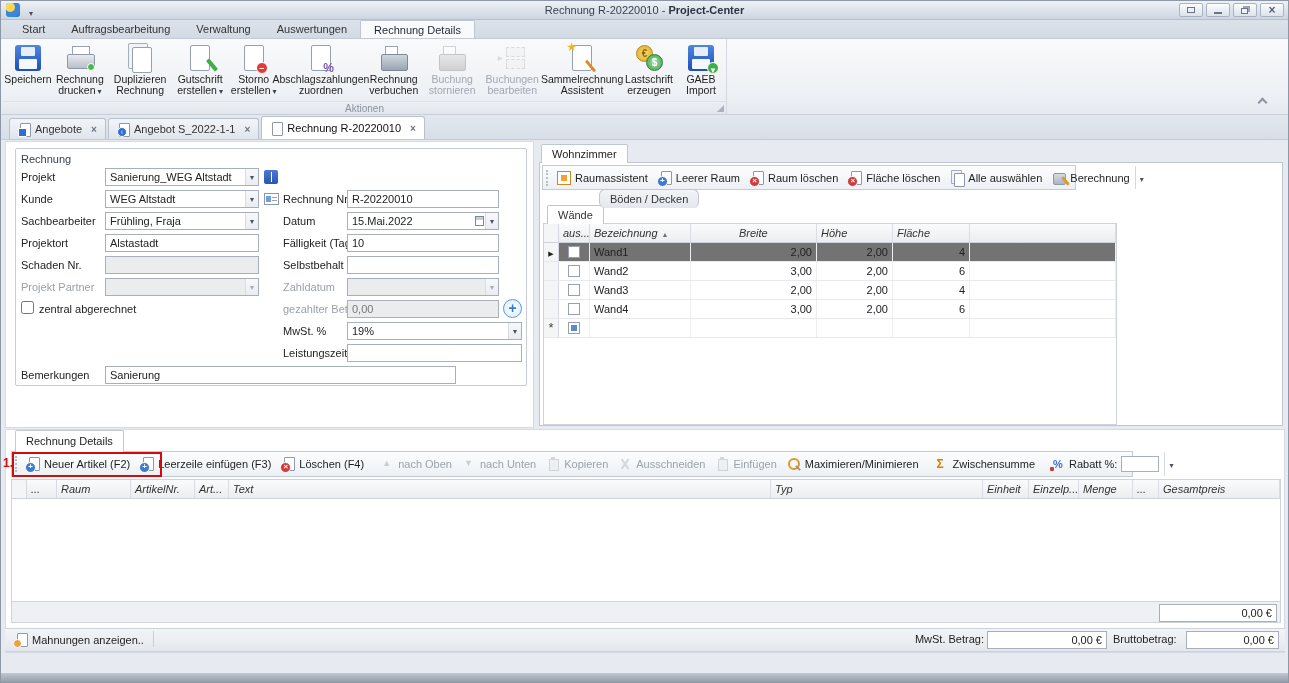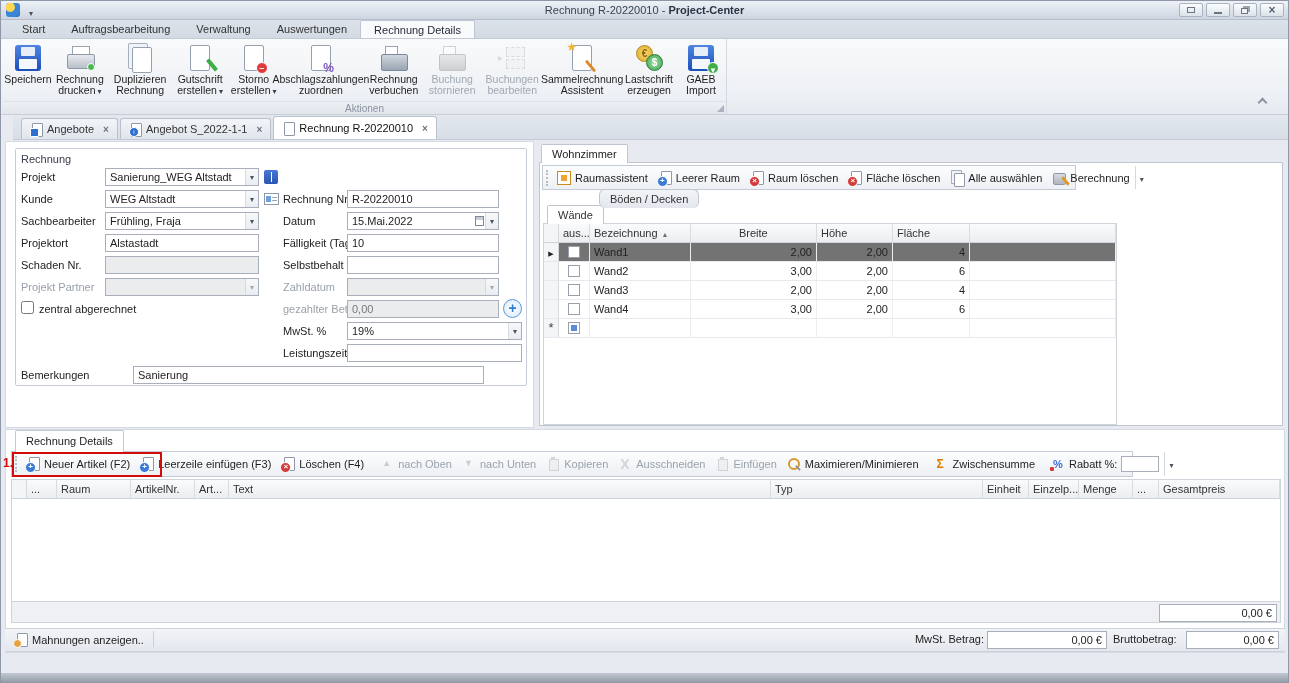--- a/index.html
+++ b/index.html
@@ -77,21 +77,21 @@
 .darr::before { content:"▸"; position:absolute; left:-2px; top:5px; color:#b4bac4; font-size:10px; }
 .i-coins { width:30px; height:26px; position:relative; }
 .coin1 { position:absolute; left:2px; top:0; width:17px; height:17px; border-radius:50%;
   background:radial-gradient(#f7dc6f,#dca72c); border:1px solid #b98a1e; color:#8a6410; font-weight:bold; font-size:10px; text-align:center; line-height:16px; }
 .coin1::before { content:"€"; }
 .coin2 { position:absolute; right:1px; bottom:0; width:17px; height:17px; border-radius:50%;
   background:radial-gradient(#9fe0a5,#3da04b); border:1px solid #2e7d3a; color:#fff; font-weight:bold; font-size:10px; text-align:center; line-height:16px; }
 .coin2::before { content:"$"; }
 
 
-.doctabs { position:absolute; top:114px; left:12px; right:0; height:25px; background:linear-gradient(#e3e8ef,#d8dee7); border-bottom:1px solid #c3cad4; display:flex; align-items:flex-end; padding-left:8px; }
+.doctabs { position:absolute; top:114px; left:0; right:0; height:25px; background:linear-gradient(#e3e8ef,#d8dee7); border-bottom:1px solid #c3cad4; display:flex; align-items:flex-end; padding-left:8px; }
 .dtab { display:flex; align-items:center; gap:5px; height:21px; padding:0 8px; margin-right:2px;
   border:1px solid #b9c1cd; border-bottom:none; border-radius:3px 3px 0 0;
   background:linear-gradient(#f2f5f8,#e0e5ec); color:#333; white-space:nowrap; }
 .dtab.active { background:#fff; height:23px; color:#111; }
 .dt { width:12px; height:13px; position:relative; flex:none; }
 .dt::before { content:""; position:absolute; top:0; left:2px; width:9px; height:12px; background:#fff; border:1px solid #8e98a8; border-radius:1px; }
 .dt.b1::after { content:""; position:absolute; left:0; bottom:-1px; width:7px; height:7px; background:#2e6fd0; border-radius:1px; border:1px solid #fff; }
 .dt.b2::after { content:"i"; position:absolute; left:0; bottom:-1px; width:8px; height:8px; background:#2e6fd0; border-radius:50%; color:#fff; font-size:6px; line-height:8px; text-align:center; border:1px solid #fff; }
 .x { margin-left:4px; }
 .x::before { content:"×"; font-size:10px; font-weight:bold; color:#6b7483; }
@@ -158,21 +158,21 @@
 .t-cut::after { content:""; position:absolute; left:6px; top:1px; width:2px; height:12px; background:#b9bfc8; transform:rotate(-35deg); }
 .t-pct::before { content:"%"; position:absolute; left:2px; top:0; color:#3a6fd8; font-weight:bold; font-size:11px; line-height:14px; }
 .t-pct::after { content:""; position:absolute; left:-1px; bottom:0; width:4px; height:4px; background:#d23b3b; border-radius:1px; }
 
 
 .stab { position:absolute; height:19px; padding:3px 10px 0; border:1px solid #c0c6d0; border-bottom:none;
   background:linear-gradient(#f2f4f7,#e3e7ed); border-radius:2px 2px 0 0; color:#333; z-index:2; }
 .stab.active { background:#fff; }
 .gridbox { position:absolute; border:1px solid #cfd4db; background:#fff; overflow:hidden; }
 .ghead { display:flex; height:19px; background:linear-gradient(#fafbfc,#ebedf0); border-bottom:1px solid #cfd4db; }
-.hc { border-right:1px solid #d9dde3; padding:3px 4px 0; color:#333; white-space:nowrap; overflow:hidden; }
+.hc { border-right:1px solid #d9dde3; padding:3px 4px 0; color:#333; white-space:nowrap; overflow:hidden;font-style:italic; }
 .grow { display:flex; height:19px; background:#fff; border-bottom:1px solid #e7e9ee; }
 .grow.sel { background:#737373; }
 .bc { border-right:1px solid #eceef2; padding:3px 4px 0; white-space:nowrap; overflow:hidden; }
 .bc.num { text-align:right; }
 .indcell { background:#f4f5f7; border-right:1px solid #d5d9df; display:flex; align-items:center; justify-content:center; padding:0; }
 .cbc { display:flex; align-items:center; justify-content:center; padding:0; }
 .cb { position:relative; width:12px; height:12px; border:1px solid #98a0ad; background:#fff; display:inline-block; }
 .cb.newi::before { content:""; position:absolute; left:2px; top:2px; width:6px; height:6px; background:#5b8bd0; }
 .rowind::before { content:"▶"; font-size:7px; color:#222; }
 .rowstar::before { content:"*"; font-size:13px; color:#444; line-height:10px; }
@@ -433,21 +433,21 @@
       <input value="19%" style="">
       <span class="fcaret caret"></span>
     </div>
 
     <span class="flabel" style="left:282px;top:346px;width:64px;">Leistungszeitraum</span>
     <div class="fld" style="left:346px;top:343px;width:175px;">
       <input value="" style="">
     </div>
 
     <span class="flabel" style="left:20px;top:368px;">Bemerkungen</span>
-    <div class="fld" style="left:104px;top:365px;width:351px;margin-left:28px;">
+    <div class="fld" style="left:104px;top:365px;width:351px;">
       <input value="Sanierung" style="">
     </div>
   </div>
 
   <div>
     <div class="pagebox"></div>
     <div class="roomtab">Wohnzimmer</div>
 
     <div class="tbar" style="left:541px;top:164px;width:534px;height:25px;">
       <span class="grip"></span>

